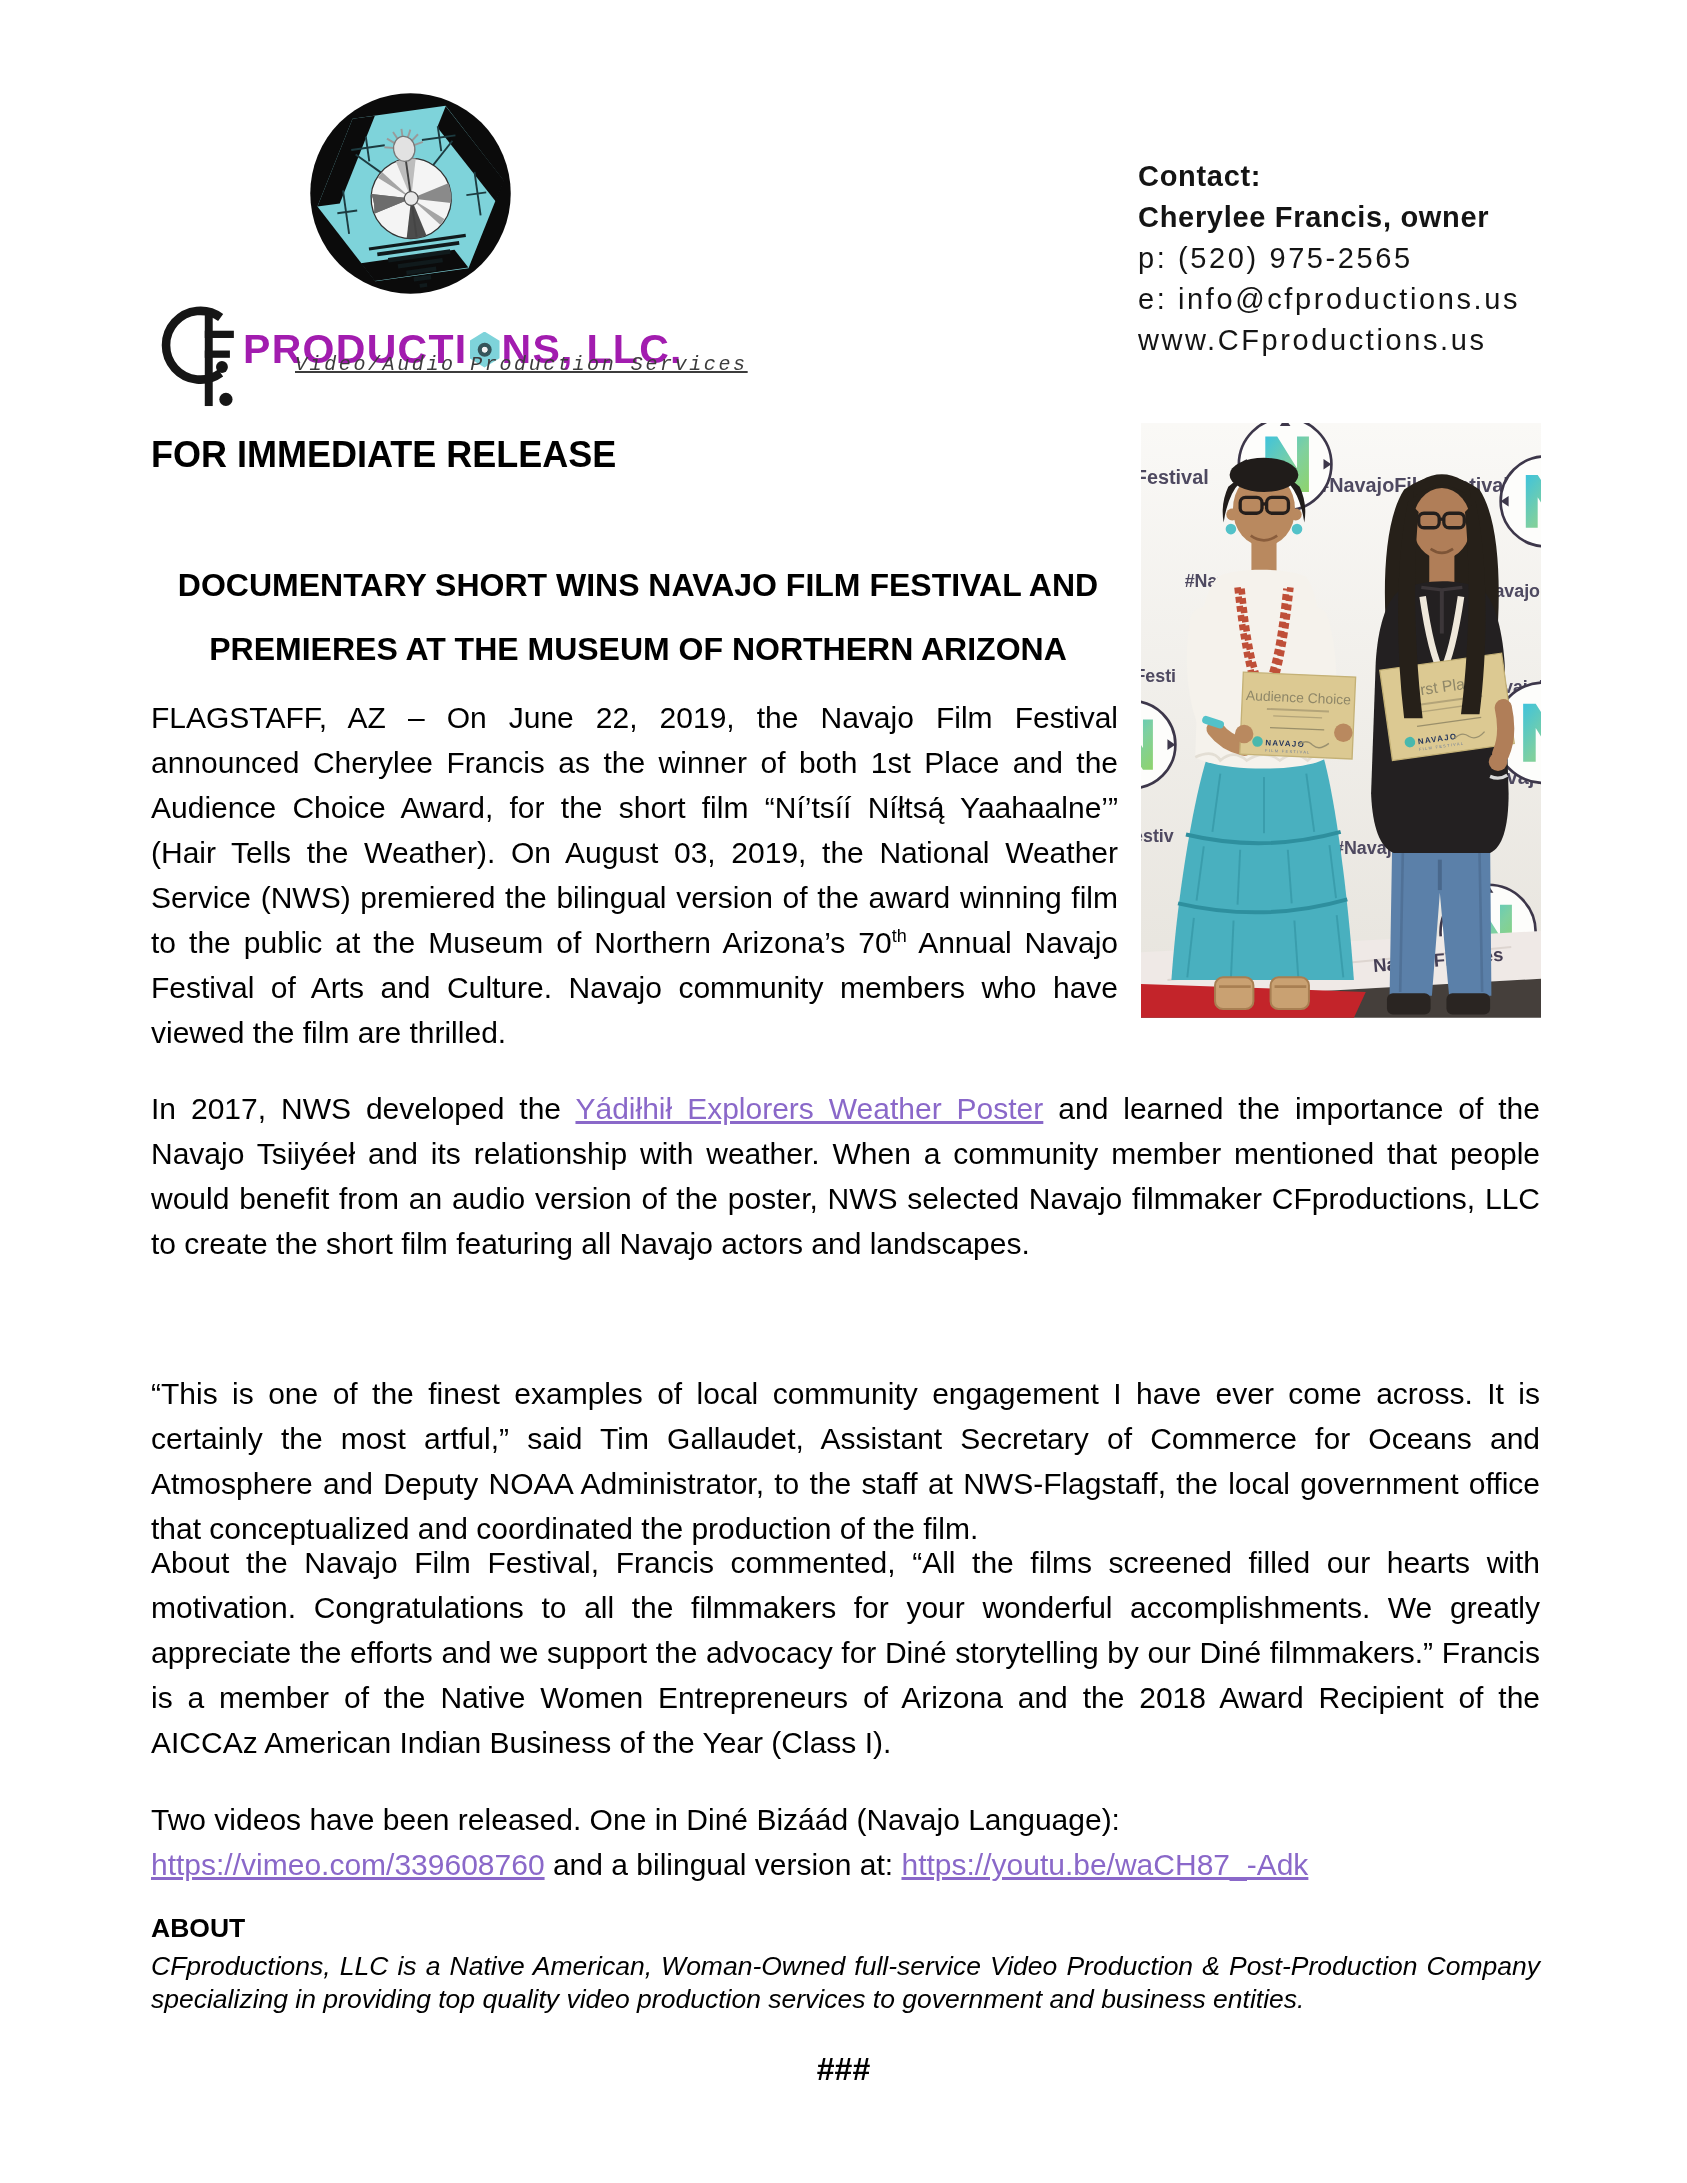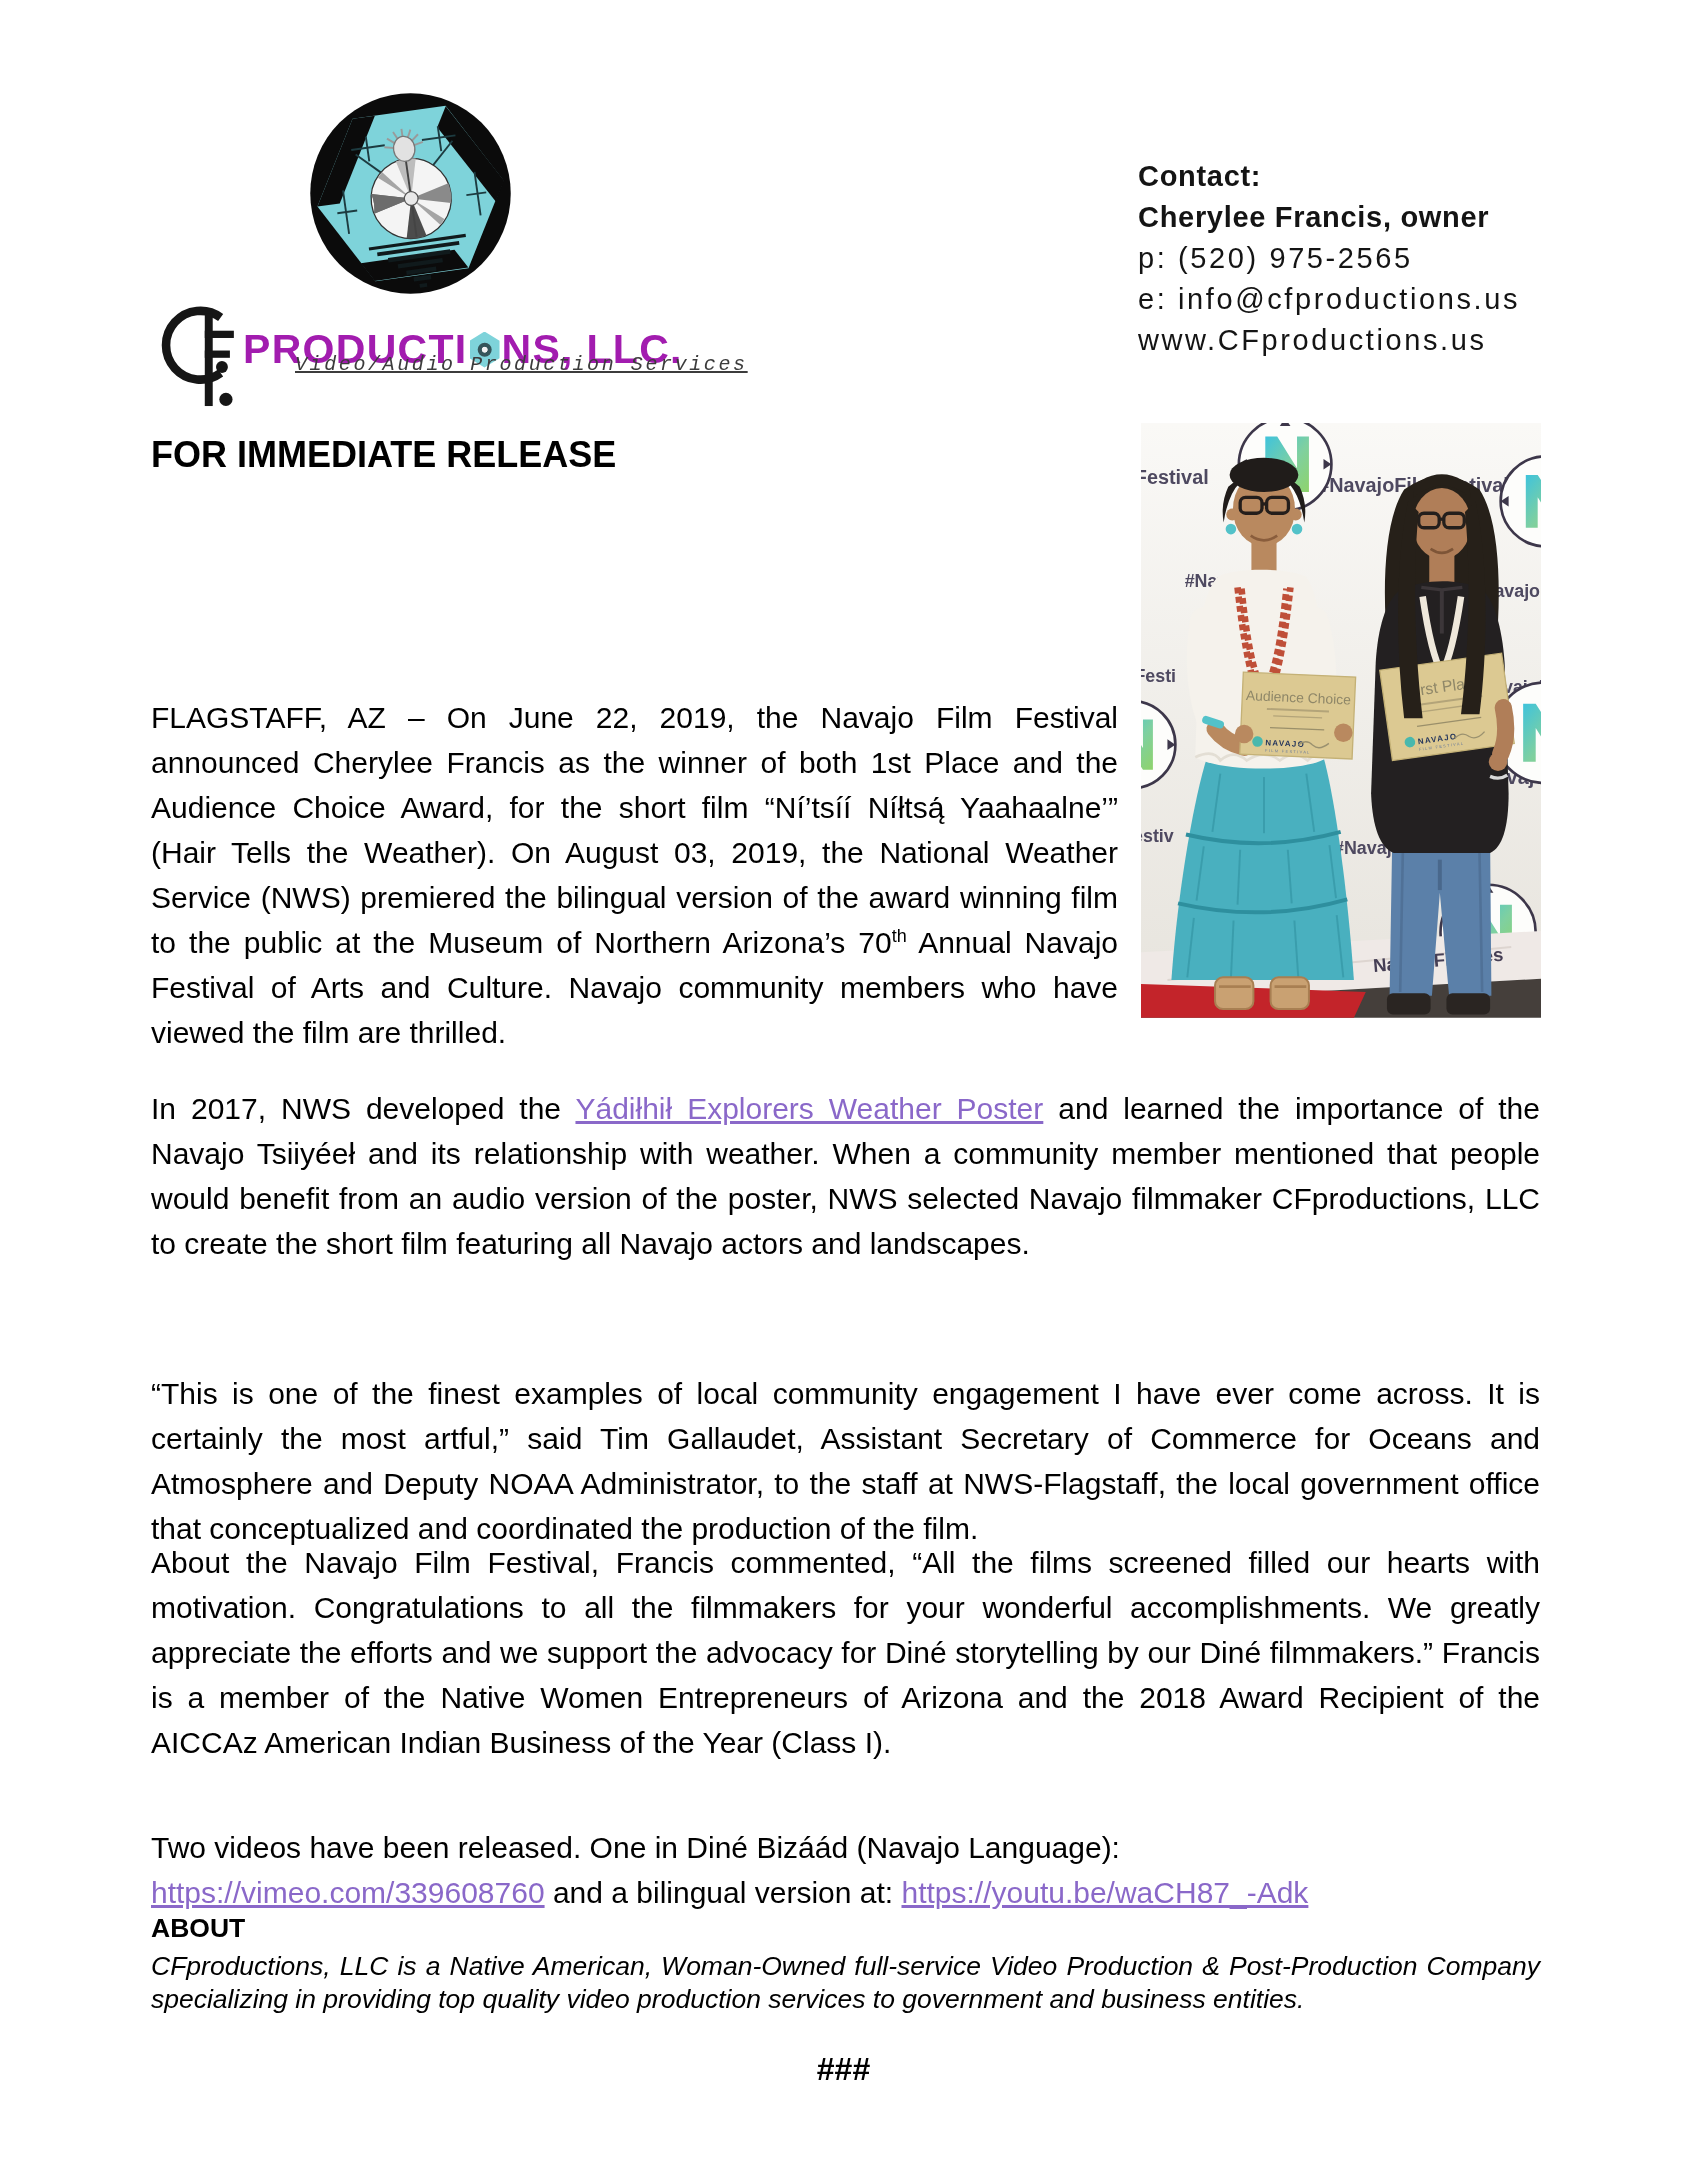--- a/index.html
+++ b/index.html
@@ -36,21 +36,21 @@
   .release{left:151px;top:434px;font-size:36px;font-weight:bold;letter-spacing:0px;text-align:right;}
   .headline{left:151px;top:553px;width:974px;text-align:center;
     font-size:32px;font-weight:bold;line-height:64px;}
 
   
   .para{font-size:30px;line-height:45px;text-align:justify;color:#000;}
   .p1{left:151px;top:695px;width:967px;}
   .p2{left:151px;top:1086px;width:1389px;}
   .p3{left:151px;top:1371px;width:1389px;}
   .p4{left:151px;top:1540px;width:1389px;}
-  .videos{left:151px;top:1797px;width:1389px;font-size:30px;line-height:45px;margin-top:28px;}
+  .videos{left:151px;top:1797px;width:1389px;font-size:30px;line-height:45px;}
   sup{font-size:60%;vertical-align:super;line-height:0;}
   a.doclink{color:#8a68c9;text-decoration:underline;cursor:pointer;}
   .about-h{left:151px;top:1913px;font-size:26.5px;font-weight:bold;}
   .about-b{left:151px;top:1950px;width:1389px;font-size:26.5px;line-height:33px;text-align:justify;font-style:italic;}
   .endmark{left:0;top:2051px;width:1687px;text-align:center;font-size:32px;font-weight:bold;}
 
   
   .photo{left:1141px;top:423px;width:400px;height:595px;}
 </style>
 </head>
@@ -142,20 +142,24 @@
 
   <div class="abs contact">
     <div class="b">Contact:</div>
     <div class="b">Cherylee Francis, owner</div>
     <div class="sp">p: (520) 975-2565</div>
     <div class="sp">e: info@cfproductions.us</div>
     <div class="sp">www.CFproductions.us</div>
   </div>
 
   <div class="abs release">FOR IMMEDIATE RELEASE</div>
+  <div class="abs headline">
+    <div>DOCUMENTARY SHORT WINS NAVAJO FILM FESTIVAL AND</div>
+    <div>PREMIERES AT THE MUSEUM OF NORTHERN ARIZONA</div>
+  </div>
 
   <div class="abs para p1"><span>FLAGSTAFF, AZ – On June 22, 2019, the Navajo Film Festival announced Cherylee Francis as the winner of both 1st Place and the Audience Choice Award, for the short film “Ní’tsíí Níłtsą́ Yaahaalne’” (Hair Tells the Weather). On August 03, 2019, the National Weather Service (NWS) premiered the bilingual version of the award winning film to the public at the Museum of Northern Arizona’s 70</span><sup>th</sup><span> Annual Navajo Festival of Arts and Culture. Navajo community members who have viewed the film are thrilled.</span></div>
 
   <div class="abs para p2"><span>In 2017, NWS developed the </span><a class="doclink">Yádiłhił Explorers Weather Poster</a><span> and learned the importance of the Navajo Tsiiyéeł and its relationship with weather. When a community member mentioned that people would benefit from an audio version of the poster, NWS selected Navajo filmmaker CFproductions, LLC to create the short film featuring all Navajo actors and landscapes.</span></div>
 
   <div class="abs para p3">“This is one of the finest examples of local community engagement I have ever come across. It is certainly the most artful,” said Tim Gallaudet, Assistant Secretary of Commerce for Oceans and Atmosphere and Deputy NOAA Administrator, to the staff at NWS-Flagstaff, the local government office that conceptualized and coordinated the production of the film.</div>
 
   <div class="abs para p4">About the Navajo Film Festival, Francis commented, “All the films screened filled our hearts with motivation. Congratulations to all the filmmakers for your wonderful accomplishments. We greatly appreciate the efforts and we support the advocacy for Diné storytelling by our Diné filmmakers.” Francis is a member of the Native Women Entrepreneurs of Arizona and the 2018 Award Recipient of the AICCAz American Indian Business of the Year (Class I).</div>
 
   <div class="abs videos">

